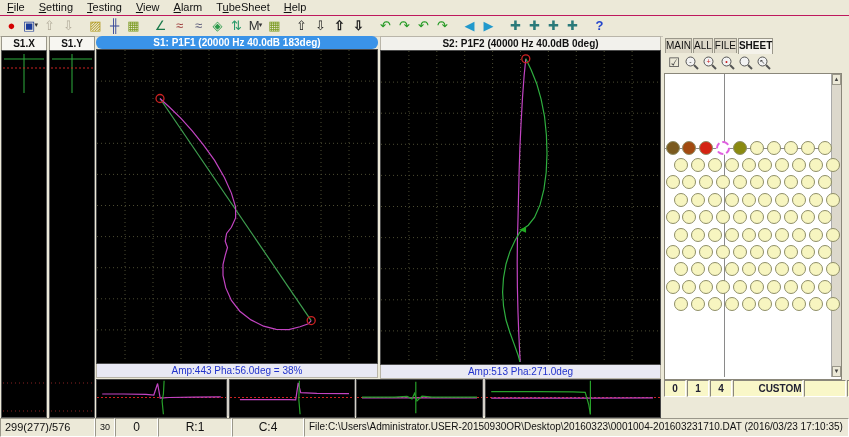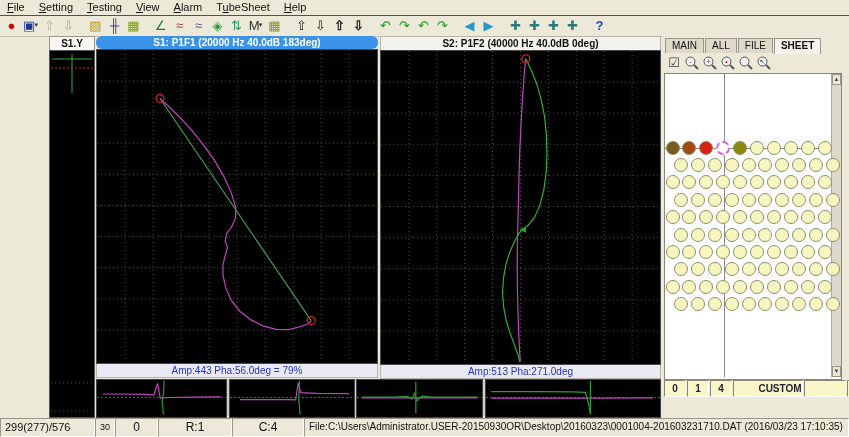--- a/index.html
+++ b/index.html
@@ -31,21 +31,21 @@
              color:#2233cc;font-size:10px;text-align:center;line-height:13px;}
 
   
   #striprow{position:absolute;left:96px;top:379px;width:565px;height:37px;display:flex;}
   .spanel{position:relative;background:#000;height:37px;border:1px solid #444;}
   .sgap{background:#d4d0c8;height:37px;}
 
   
   #rpanel{position:absolute;left:663px;top:36px;width:186px;height:382px;background:#ece9d8;}
   #tabs{position:absolute;left:2px;top:2px;height:15px;white-space:nowrap;}
-  .tab{display:inline-block;padding:0 6px;height:14px;line-height:14px;font-size:10px;
+  .tab{display:inline-block;padding:0 0;height:14px;line-height:14px;font-size:10px;
        border:1px solid #9a978a;border-bottom:none;background:#ded9c9;margin-right:1px;cursor:default;}
   .tab.active{background:#f4f2ea;font-weight:bold;position:relative;height:15px;}
   #rtools{position:absolute;left:2px;top:18px;height:18px;white-space:nowrap;}
   .rtool{display:inline-flex;width:18px;height:17px;align-items:center;justify-content:center;vertical-align:top;font-size:13px;cursor:default;}
   #sheetview{position:absolute;left:1px;top:37px;width:176px;height:305px;background:#fff;border:1px solid #8a877a;overflow:hidden;}
   .tube{position:absolute;width:14px;height:14px;border-radius:50%;background:#f7f5c0;border:1px solid #8f8f68;box-sizing:border-box;}
   .tube.selected{background:#fff;border:2px dashed #e060e0;}
   #vxline{position:absolute;width:1px;background:#8a8a8a;}
   #hxline{position:absolute;height:1px;background:#8a8a8a;}
   #vsb{position:absolute;right:0;top:0;width:9px;height:303px;background:#dcd8cc;border-left:1px solid #aaa;font-size:6px;color:#444;text-align:center;}
@@ -63,20 +63,32 @@
            line-height:16px;padding:0 4px;white-space:nowrap;overflow:hidden;box-sizing:border-box;height:19px;}
 </style>
 </head>
 <body>
 
 <div id="app">
 
   <div id="menubar"><span class="menu-item"><u>F</u>ile</span><span class="menu-item"><u>S</u>etting</span><span class="menu-item"><u>T</u>esting</span><span class="menu-item"><u>V</u>iew</span><span class="menu-item"><u>A</u>larm</span><span class="menu-item">T<u>u</u>beSheet</span><span class="menu-item"><u>H</u>elp</span></div>
   <div id="toolbar"><span class="tb-icon" style="color: rgb(212, 0, 0);">●</span><span class="tb-icon" style="color: rgb(26, 58, 153);">▣<span class="dd">▾</span></span><span class="tb-icon" style="color: rgb(179, 173, 156);">⇧</span><span class="tb-icon" style="color: rgb(179, 173, 156);">⇩</span><span class="tb-sep"></span><span class="tb-icon" style="color: rgb(176, 152, 26);">▨</span><span class="tb-icon" style="color: rgb(58, 74, 154);">╫</span><span class="tb-icon" style="color: rgb(122, 154, 32);">▦</span><span class="tb-sep"></span><span class="tb-icon" style="color: rgb(26, 122, 74);">∠</span><span class="tb-icon" style="color: rgb(153, 51, 51);">≈</span><span class="tb-icon" style="color: rgb(85, 85, 119);">≈</span><span class="tb-icon" style="color: rgb(42, 154, 74);">◈</span><span class="tb-icon" style="color: rgb(42, 154, 106);">⇅</span><span class="tb-icon" style="color: rgb(51, 51, 51);">M<span class="dd">▾</span></span><span class="tb-icon" style="color: rgb(122, 154, 32);">▦</span><span class="tb-sep"></span><span class="tb-icon" style="color: rgb(34, 34, 34);">⇧</span><span class="tb-icon" style="color: rgb(34, 34, 34);">⇩</span><span class="tb-icon" style="color: rgb(34, 34, 34); font-weight: bold;">⇧</span><span class="tb-icon" style="color: rgb(34, 34, 34); font-weight: bold;">⇩</span><span class="tb-sep"></span><span class="tb-icon" style="color: rgb(34, 153, 34);">↶</span><span class="tb-icon" style="color: rgb(34, 153, 34);">↷</span><span class="tb-icon" style="color: rgb(34, 153, 34);">↶</span><span class="tb-icon" style="color: rgb(34, 153, 34);">↷</span><span class="tb-sep"></span><span class="tb-icon" style="color: rgb(34, 153, 204);">◀</span><span class="tb-icon" style="color: rgb(34, 153, 204);">▶</span><span class="tb-sep"></span><span class="tb-icon" style="color: rgb(42, 122, 122);">✚</span><span class="tb-icon" style="color: rgb(42, 122, 122);">✚</span><span class="tb-icon" style="color: rgb(42, 122, 122);">✚</span><span class="tb-icon" style="color: rgb(42, 122, 122);">✚</span><span class="tb-sep"></span><span class="tb-icon" style="color: rgb(34, 68, 204); font-weight: bold;">?</span></div>
 
+  <div class="lstrip" style="left:1px">
+    <div class="hd">S1.X</div>
+    <div class="bd">
+      <svg width="44" height="364">
+        <line x1="2" y1="8" x2="42" y2="8" stroke="#2fae3f" stroke-width="1"></line>
+        <line x1="22" y1="3" x2="22" y2="42" stroke="#2fae3f" stroke-width="1"></line>
+        <line x1="1" y1="17" x2="43" y2="17" stroke="#cc2222" stroke-width="1" stroke-dasharray="2,2"></line>
+        <line x1="1" y1="332" x2="43" y2="332" stroke="#882222" stroke-width="1" stroke-dasharray="1,3"></line>
+        <line x1="1" y1="360" x2="43" y2="360" stroke="#882222" stroke-width="1" stroke-dasharray="1,3"></line>
+      </svg>
+    </div>
+  </div>
   <div class="lstrip" style="left:49px">
     <div class="hd">S1.Y</div>
     <div class="bd">
       <svg width="44" height="364">
         <line x1="2" y1="8" x2="42" y2="8" stroke="#2fae3f" stroke-width="1"></line>
         <line x1="22" y1="3" x2="22" y2="42" stroke="#2fae3f" stroke-width="1"></line>
         <line x1="1" y1="17" x2="43" y2="17" stroke="#cc2222" stroke-width="1" stroke-dasharray="2,2"></line>
         <line x1="1" y1="332" x2="43" y2="332" stroke="#882222" stroke-width="1" stroke-dasharray="1,3"></line>
         <line x1="1" y1="360" x2="43" y2="360" stroke="#882222" stroke-width="1" stroke-dasharray="1,3"></line>
       </svg>
@@ -102,21 +114,21 @@
           <line y1="217.7" y2="217.7" x1="0" x2="280" stroke="#4c4c32" stroke-dasharray="1,3"></line>
           <line x1="224" x2="224" y1="0" y2="311" stroke="#4c4c32" stroke-dasharray="1,3"></line>
           <line y1="248.8" y2="248.8" x1="0" x2="280" stroke="#4c4c32" stroke-dasharray="1,3"></line>
           <line x1="252" x2="252" y1="0" y2="311" stroke="#4c4c32" stroke-dasharray="1,3"></line>
           <line y1="279.9" y2="279.9" x1="0" x2="280" stroke="#4c4c32" stroke-dasharray="1,3"></line>
           <polyline points="63.0,48.5 214.2,270.6" fill="none" stroke="#3f9f4f" stroke-width="1.2"></polyline>
           <polyline points="63.0,48.5 72.8,57.5 84.0,68.4 95.2,80.9 106.4,94.9 117.6,110.4 127.4,127.5 134.4,143.1 138.6,157.1 138.6,167.9 134.4,177.3 129.6,183.5 128.2,191.3 130.5,197.5 128.2,205.3 126.0,214.6 126.0,225.5 128.8,237.9 134.4,250.4 142.8,261.2 154.0,269.9 166.6,276.2 179.2,279.3 191.8,279.6 203.0,276.8 211.4,273.7 214.2,270.6" fill="none" stroke="#c244c2" stroke-width="1.2"></polyline>
           <circle cx="63" cy="48.516" r="4" fill="none" stroke="#cc2222" stroke-width="1.3"></circle>
           <circle cx="214.20000000000002" cy="270.57" r="4" fill="none" stroke="#cc2222" stroke-width="1.3"></circle>
         </svg></div>
-    <div class="ft">Amp:443  Pha:56.0deg = 79%</div>
+    <div class="ft">Amp:443  Pha:56.0deg = 38%</div>
   </div>
 
   <div class="scope" style="left:380px;width:281px">
     <div class="hd hd-inactive">S2: P1F2 (40000 Hz 40.0dB 0deg)</div>
     <div class="bd"><svg id="scope2" width="279" height="311">
           <line x1="27.9" x2="27.9" y1="0" y2="311" stroke="#4c4c32" stroke-dasharray="1,3"></line>
           <line y1="31.1" y2="31.1" x1="0" x2="279" stroke="#4c4c32" stroke-dasharray="1,3"></line>
           <line x1="55.8" x2="55.8" y1="0" y2="311" stroke="#4c4c32" stroke-dasharray="1,3"></line>
           <line y1="62.2" y2="62.2" x1="0" x2="279" stroke="#4c4c32" stroke-dasharray="1,3"></line>
           <line x1="83.7" x2="83.7" y1="0" y2="311" stroke="#4c4c32" stroke-dasharray="1,3"></line>

